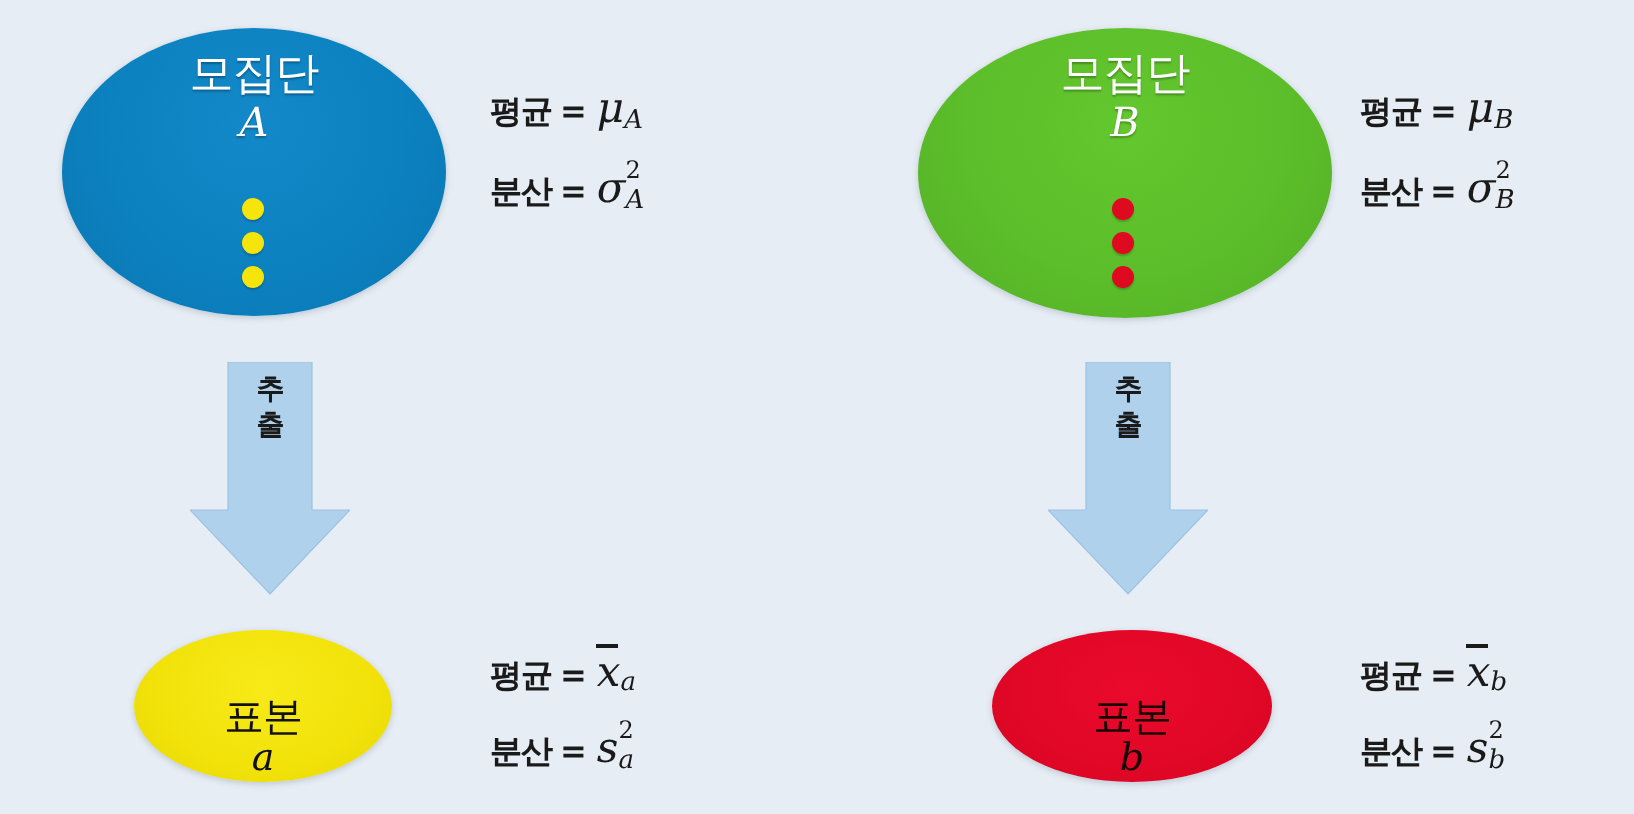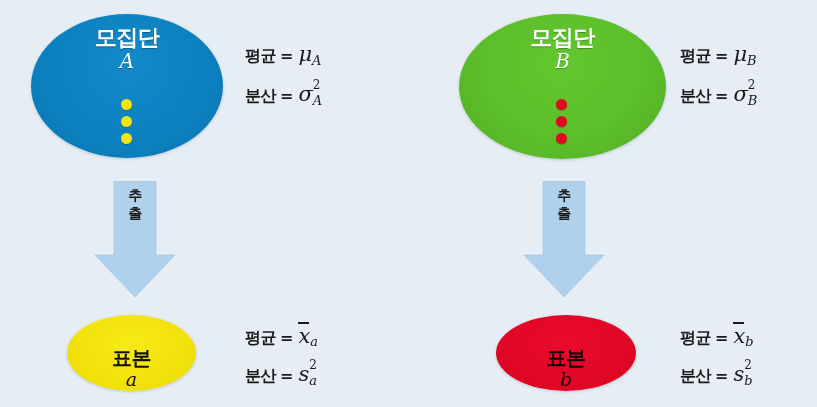--- a/index.html
+++ b/index.html
@@ -57,21 +57,21 @@
   }
   .samp-b {
     left: 496px; top: 315px;
     width: 140px; height: 76px;
     background: radial-gradient(ellipse at 50% 38%, #ea0a2c 0%, #e10726 60%, #d30520 100%);
     box-shadow: 0 1px 3px rgba(40,70,100,0.22);
   }
 
   .ell-label {
     font-size: 22px;
-    font-weight: bold;
+    font-weight: normal;
     line-height: 1.05;
     letter-spacing: -0.5px;
   }
   .ell-sub {
     font-size: 20px;
     font-style: italic;
     font-family: "DejaVu Serif", "Liberation Serif", serif;
     line-height: 1.15;
     margin-top: 1px;
   }

